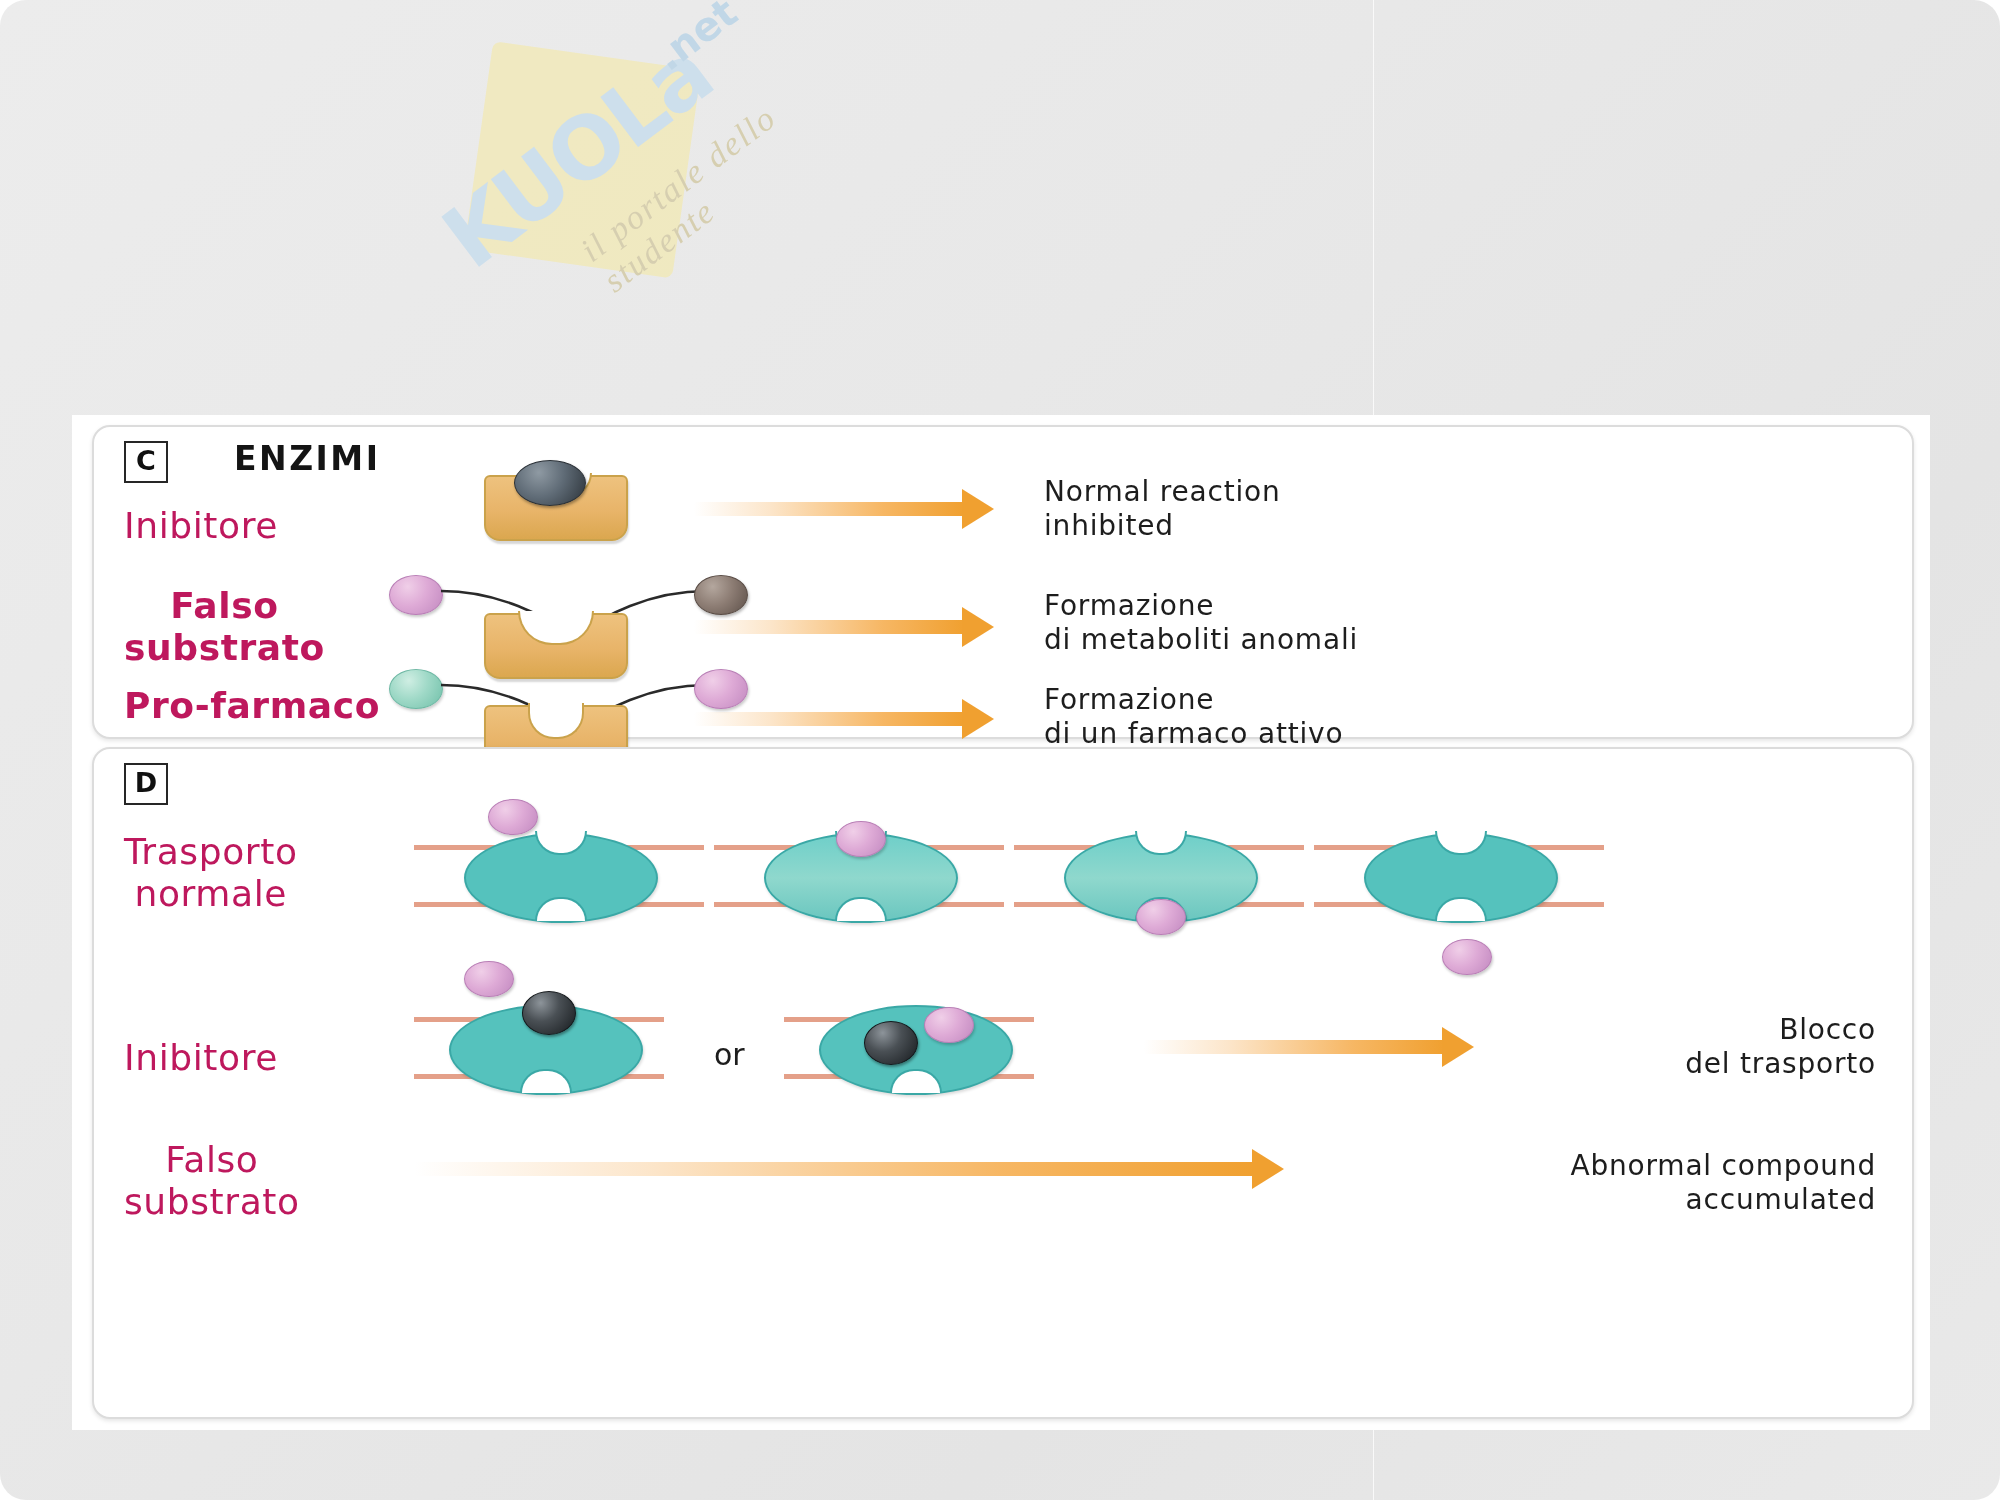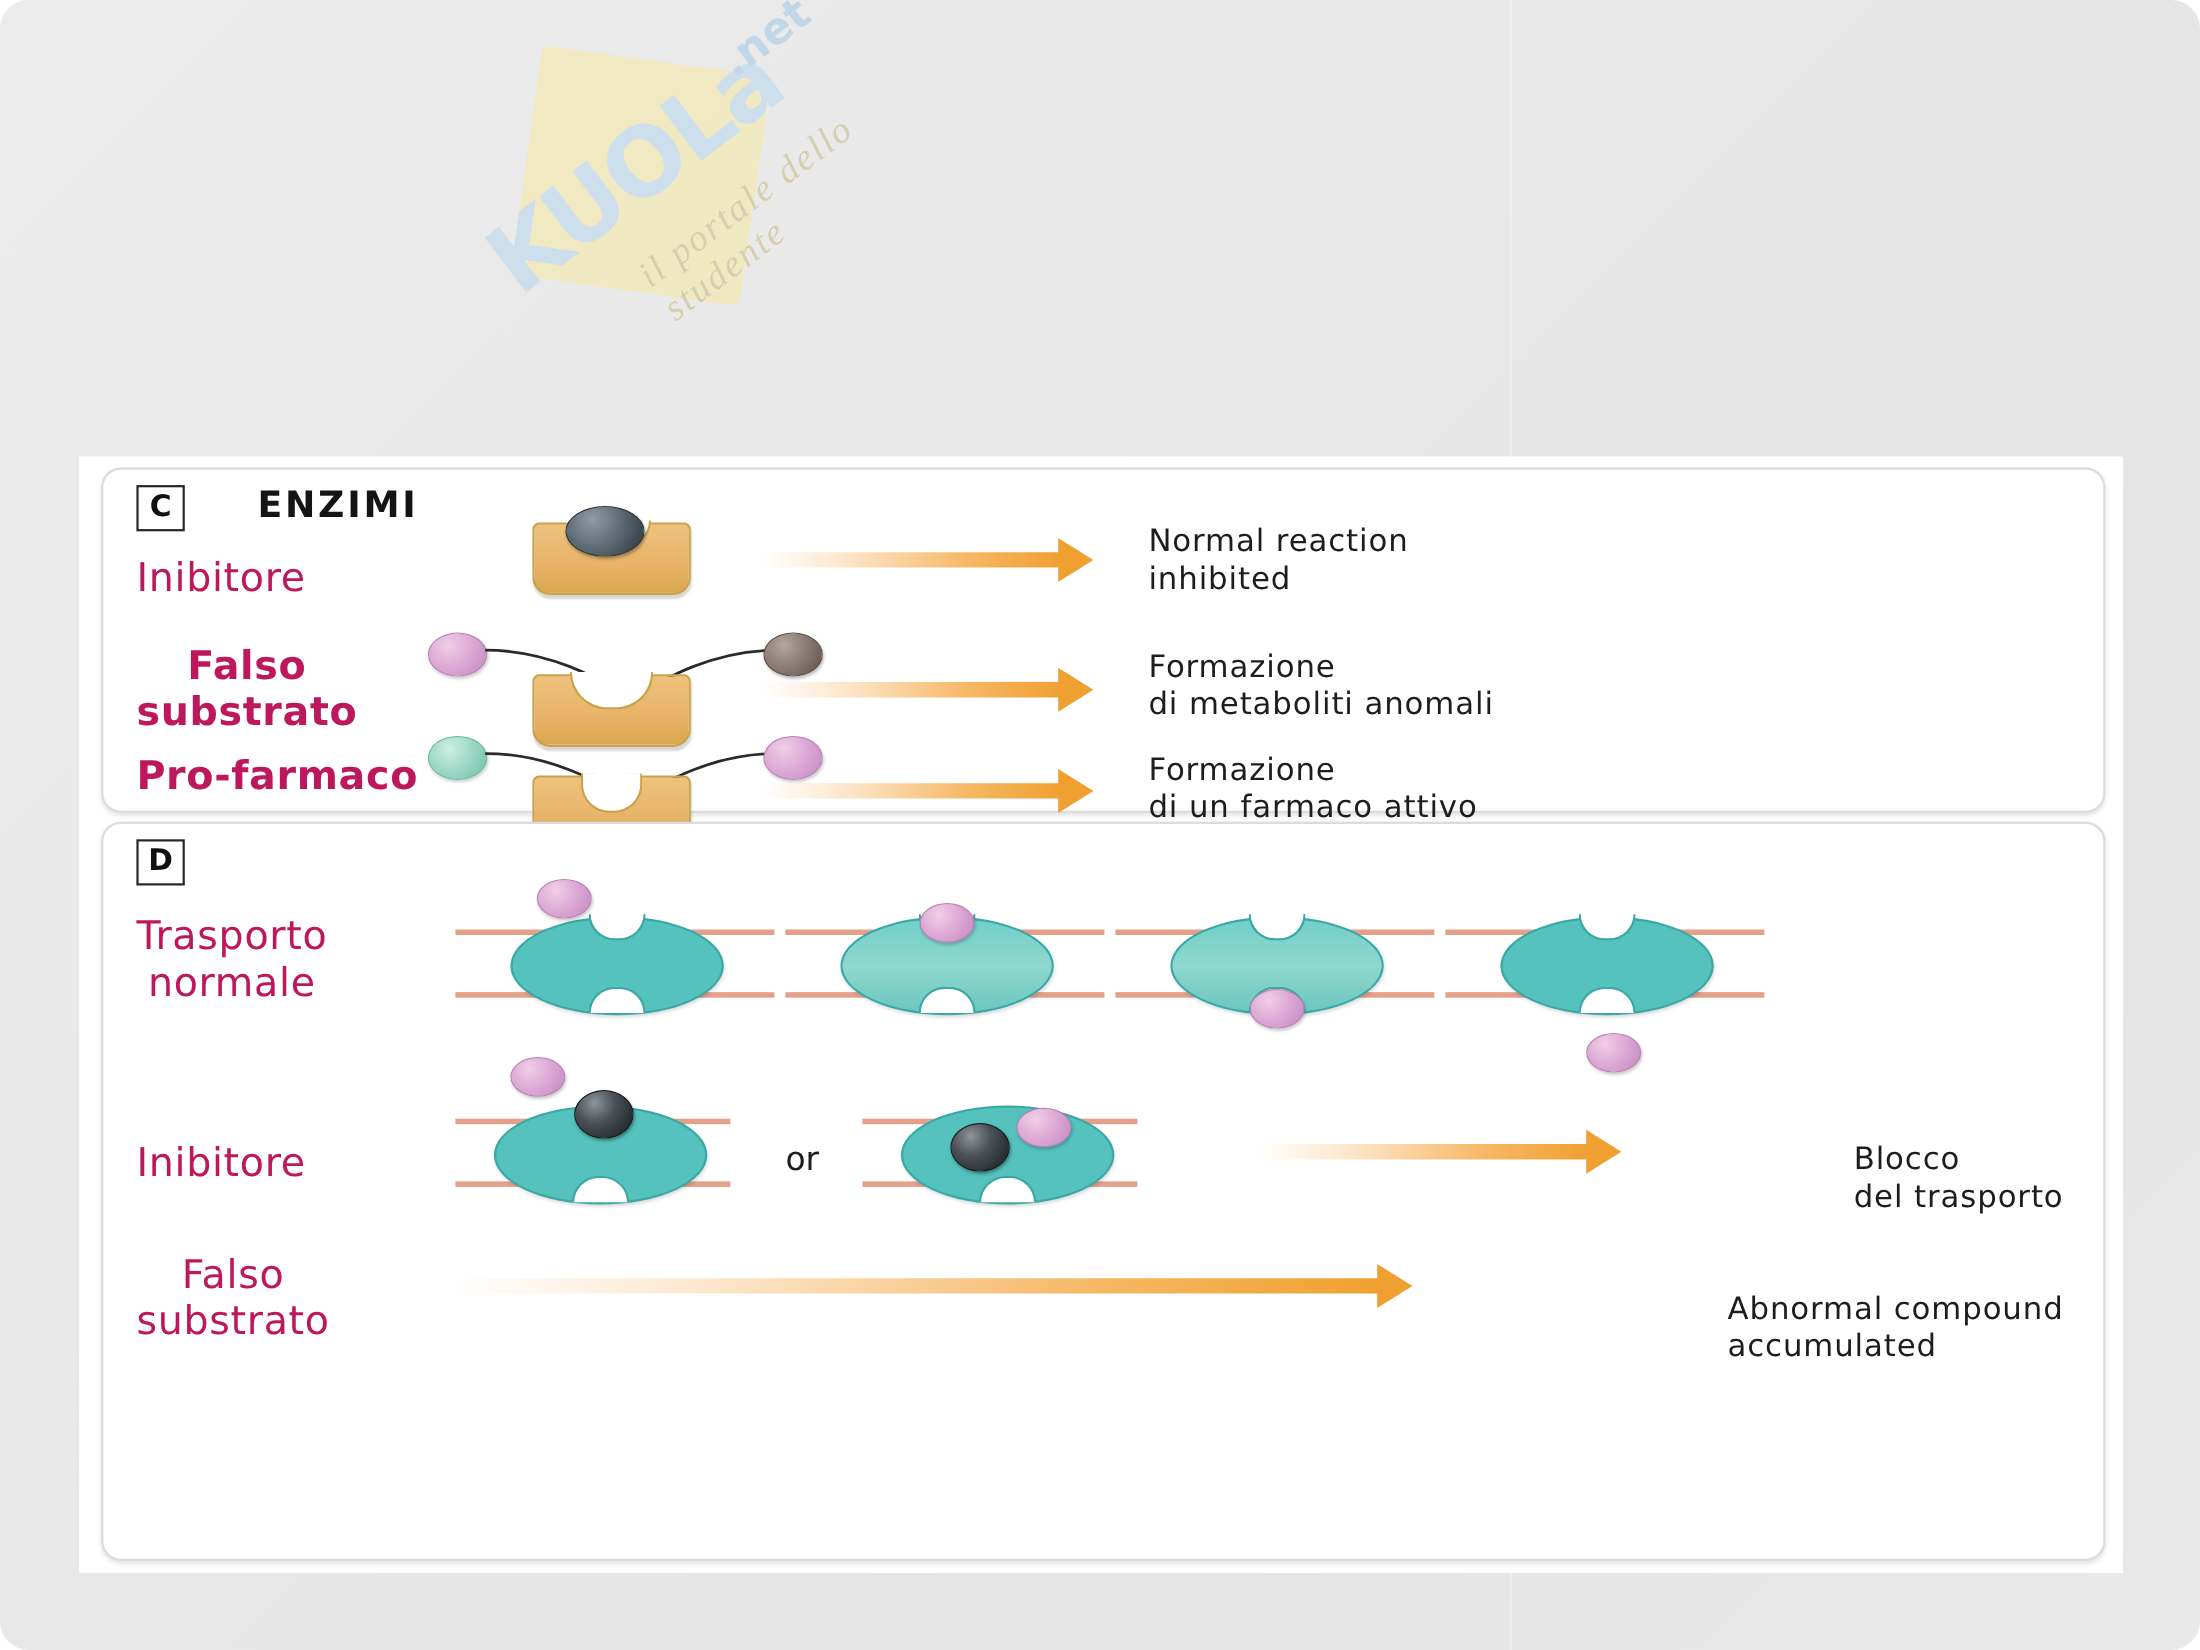--- a/index.html
+++ b/index.html
@@ -90,21 +90,21 @@
     position:absolute;
     font-family:"DejaVu Sans",sans-serif;font-size:36px;color:#be185d;
     line-height:1.18;letter-spacing:.6px;text-align:center;
   }
   .row-label.bold{font-weight:bold;}
   .out-text{
     position:absolute;
     font-family:"DejaVu Sans",sans-serif;font-size:28px;color:#1d1d1d;
     line-height:1.2;letter-spacing:.8px;white-space:pre;
   }
-  .out-text.right{margin-top:24px;}
+  .out-text.right{text-align:right;}
 
   
   .arrow{position:absolute;height:40px;}
   .arrow .shaft{
     position:absolute;left:0;top:13px;right:30px;height:14px;
     background:linear-gradient(90deg,rgba(247,180,100,0) 0%,rgba(247,183,105,.35) 28%,rgba(245,170,72,.85) 70%,#f0a030 100%);
     border-radius:2px;
   }
   .arrow .head{
     position:absolute;right:0;top:0;width:0;height:0;

